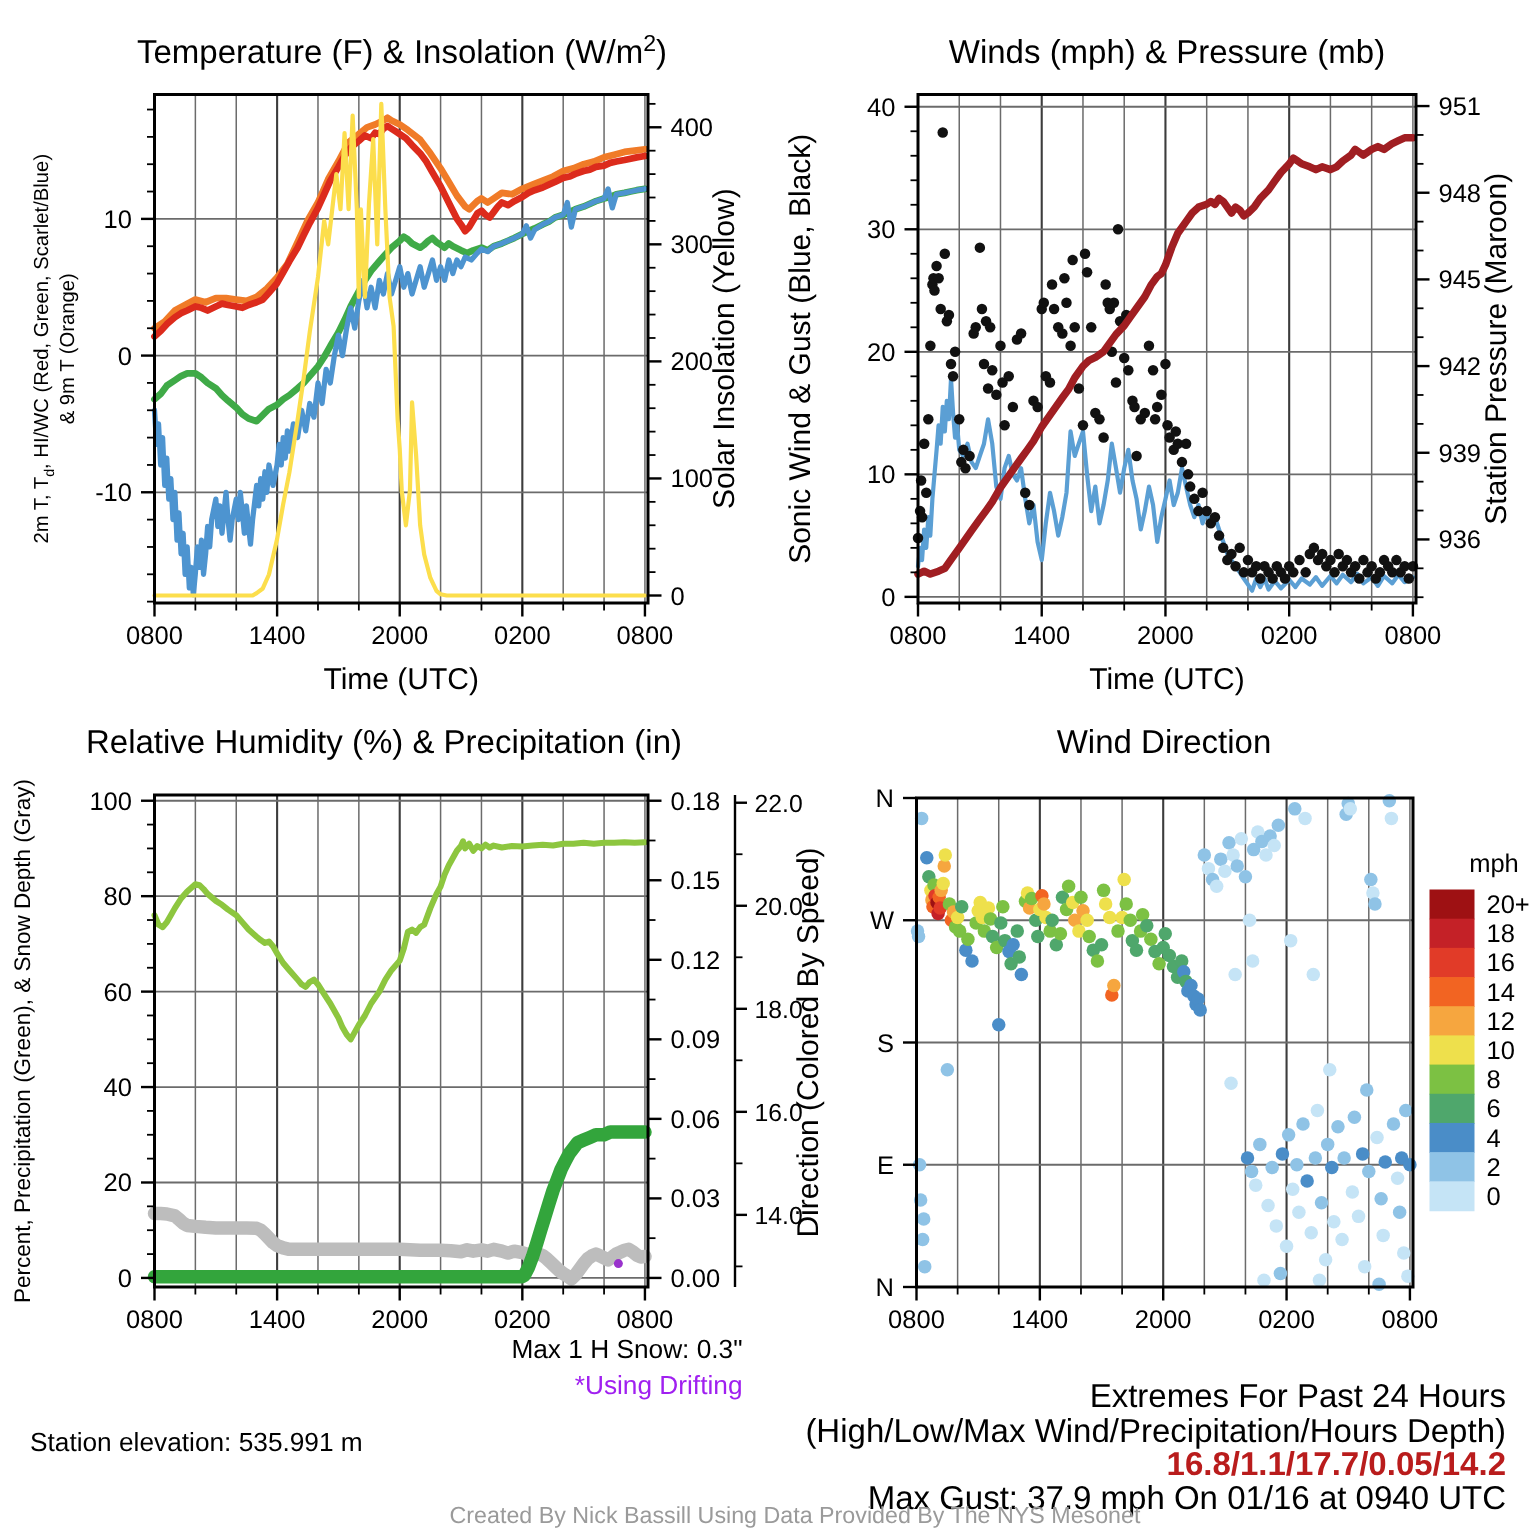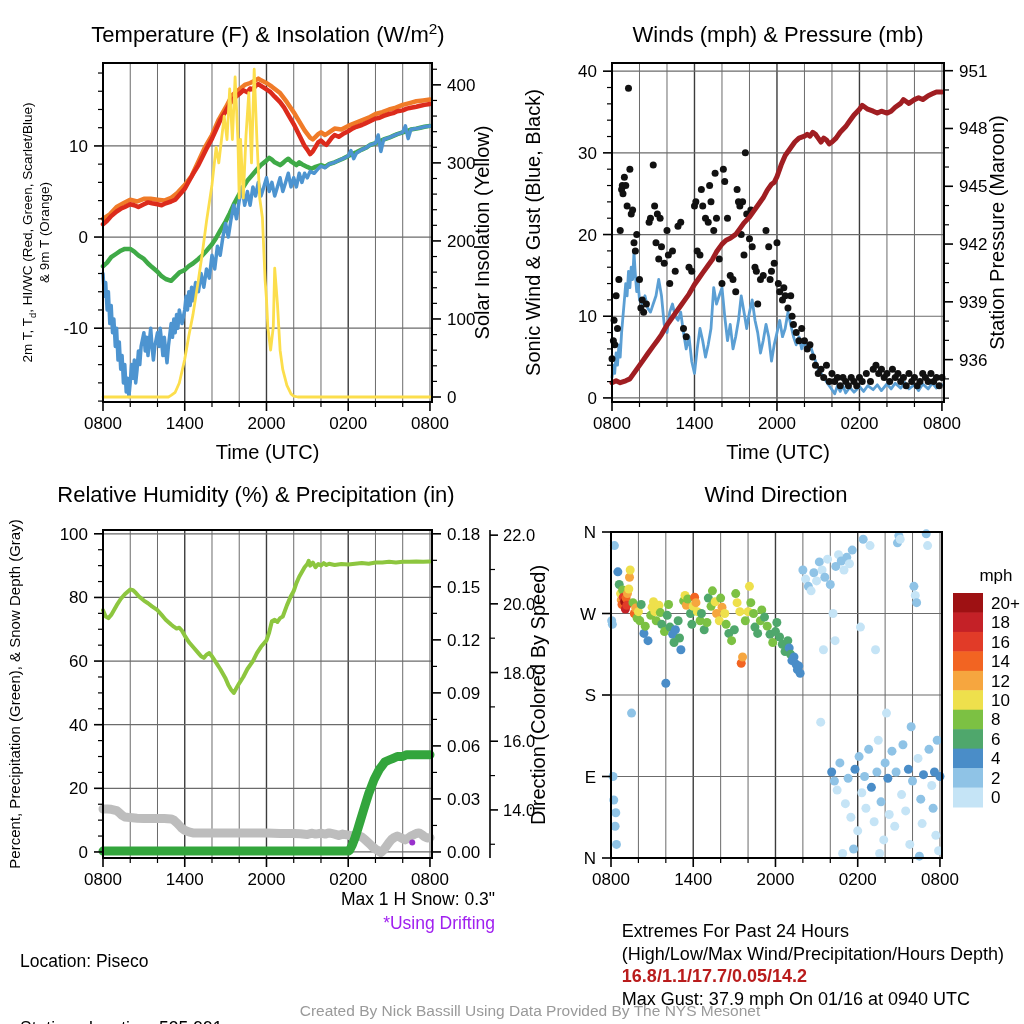--- a/index.html
+++ b/index.html
@@ -6,21 +6,21 @@
   body{font-family:"Liberation Sans", sans-serif; width:1024px; height:1024px; position:relative; color:#000;}
   #stage{position:absolute; left:0; top:0; width:1024px; height:1024px; background:#fff;}
   svg.chart{position:absolute; overflow:visible;}
   #chart1{left:0; top:0;}
   #chart2{left:512px; top:0;}
   #chart3{left:0; top:468px;}
   #chart4{left:512px; top:468px;}
   .info-block{position:absolute; left:20px; top:905px; font-size:17.5px; line-height:22.4px; white-space:pre;}
   .snow-block{position:absolute; left:200px; top:889px; width:295px; text-align:right; font-size:17.5px;}
   .drifting{margin-top:3px;}
-  .extremes-block{position:absolute; right:20px; top:920px; text-align:left; font-size:18px; line-height:22.6px;}
+  .extremes-block{position:absolute; right:20px; top:920px; text-align:right; font-size:22px; line-height:22.6px;}
   .extremes-values{font-weight:bold;}
   .footer{position:absolute; left:0; top:1002px; width:1020px; text-align:center; font-size:15.5px; color:#9a9a9a;padding-left:20px;}
 </style>
 </head>
 <body>
 
 <div id="stage">
   <svg id="chart1" class="chart" width="512" height="468">
       <line x1="130.2463768115942" y1="63" x2="130.2463768115942" y2="402" stroke="#6b6b6b" stroke-width="1"></line>
       <line x1="157.4927536231884" y1="63" x2="157.4927536231884" y2="402" stroke="#6b6b6b" stroke-width="1"></line>
@@ -734,21 +734,20 @@
       <rect x="441" y="280.6363636363636" width="30" height="19.954545454545453" fill="#4A8DC8"></rect>
       <text x="479" y="296.3636363636364" font-size="17" text-anchor="start">4</text>
       <rect x="441" y="300.09090909090907" width="30" height="19.954545454545453" fill="#8FC3E6"></rect>
       <text x="479" y="315.8181818181818" font-size="17" text-anchor="start">2</text>
       <rect x="441" y="319.5454545454545" width="30" height="19.954545454545453" fill="#C5E4F6"></rect>
       <text x="479" y="335.27272727272725" font-size="17" text-anchor="start">0</text>
       <text x="264" y="34" font-size="22" text-anchor="middle"><tspan>Wind Direction</tspan></text>
     </svg>
 
   <div class="info-block">
-    <div>Location: Piseco</div>
     <div>Station elevation: 535.991 m</div>
     
     
     
   </div>
 
   <div class="snow-block">
     <div>Max 1 H Snow: 0.3"</div>
     <div class="drifting" style="color: rgb(160, 32, 240);">*Using Drifting</div>
   </div>

